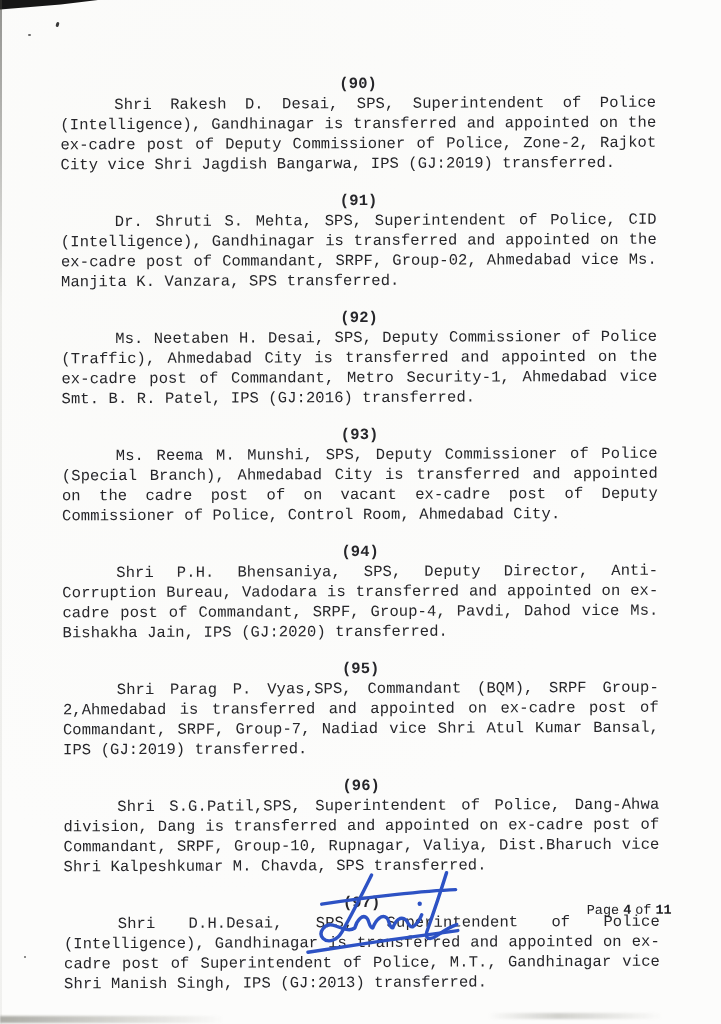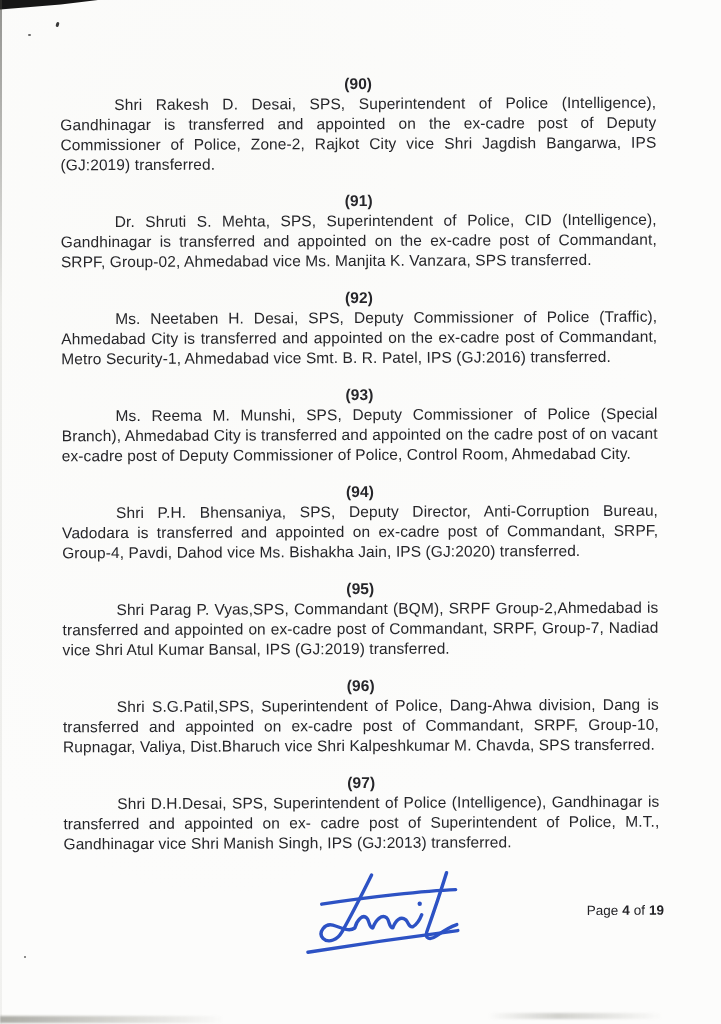--- a/index.html
+++ b/index.html
@@ -8,20 +8,21 @@
     overflow: hidden;
     background: #ffffff;
     font-family: "Liberation Sans", sans-serif;
   }
   .page {
     position: relative;
     width: 721px; height: 1024px;
     background:
       radial-gradient(ellipse at 30% 20%, rgba(250,250,248,0.9), rgba(252,252,250,0) 60%),
       #fcfcfb;
+    font-family: Liberation Mono, monospace;
   }
   .tilt {
     position: absolute; inset: 0;
     transform: rotate(-0.25deg);
     transform-origin: 50% 50%;
   }
   .content {
     position: absolute;
     left: 62px; top: 74px;
     width: 596px;
@@ -144,21 +145,21 @@
         <circle cx="122" cy="36" r="2.2" fill="#2d52c4" stroke="none"></circle>
         <path d="M 149,5 C 142,27 134,50 129,64 C 127,71 132,73 139,68 C 146,63 153,59 159,57"></path>
         <path d="M 10,84 C 55,77 120,68 160,63"></path>
       </svg>
     </div>
 
     <div class="footer">
       <span>Page</span>
       <span class="num">4</span>
       <span>of</span>
-      <span class="num">19</span>
+      <span class="num">11</span>
     </div>
 
   </div>
 
   <div class="corner-wedge"></div>
   <div class="edge-left"></div>
   <div class="speck speck-1"></div>
   <div class="speck speck-2"></div>
   <div class="speck speck-3"></div>
   <div class="bottom-smudge-1"></div>

